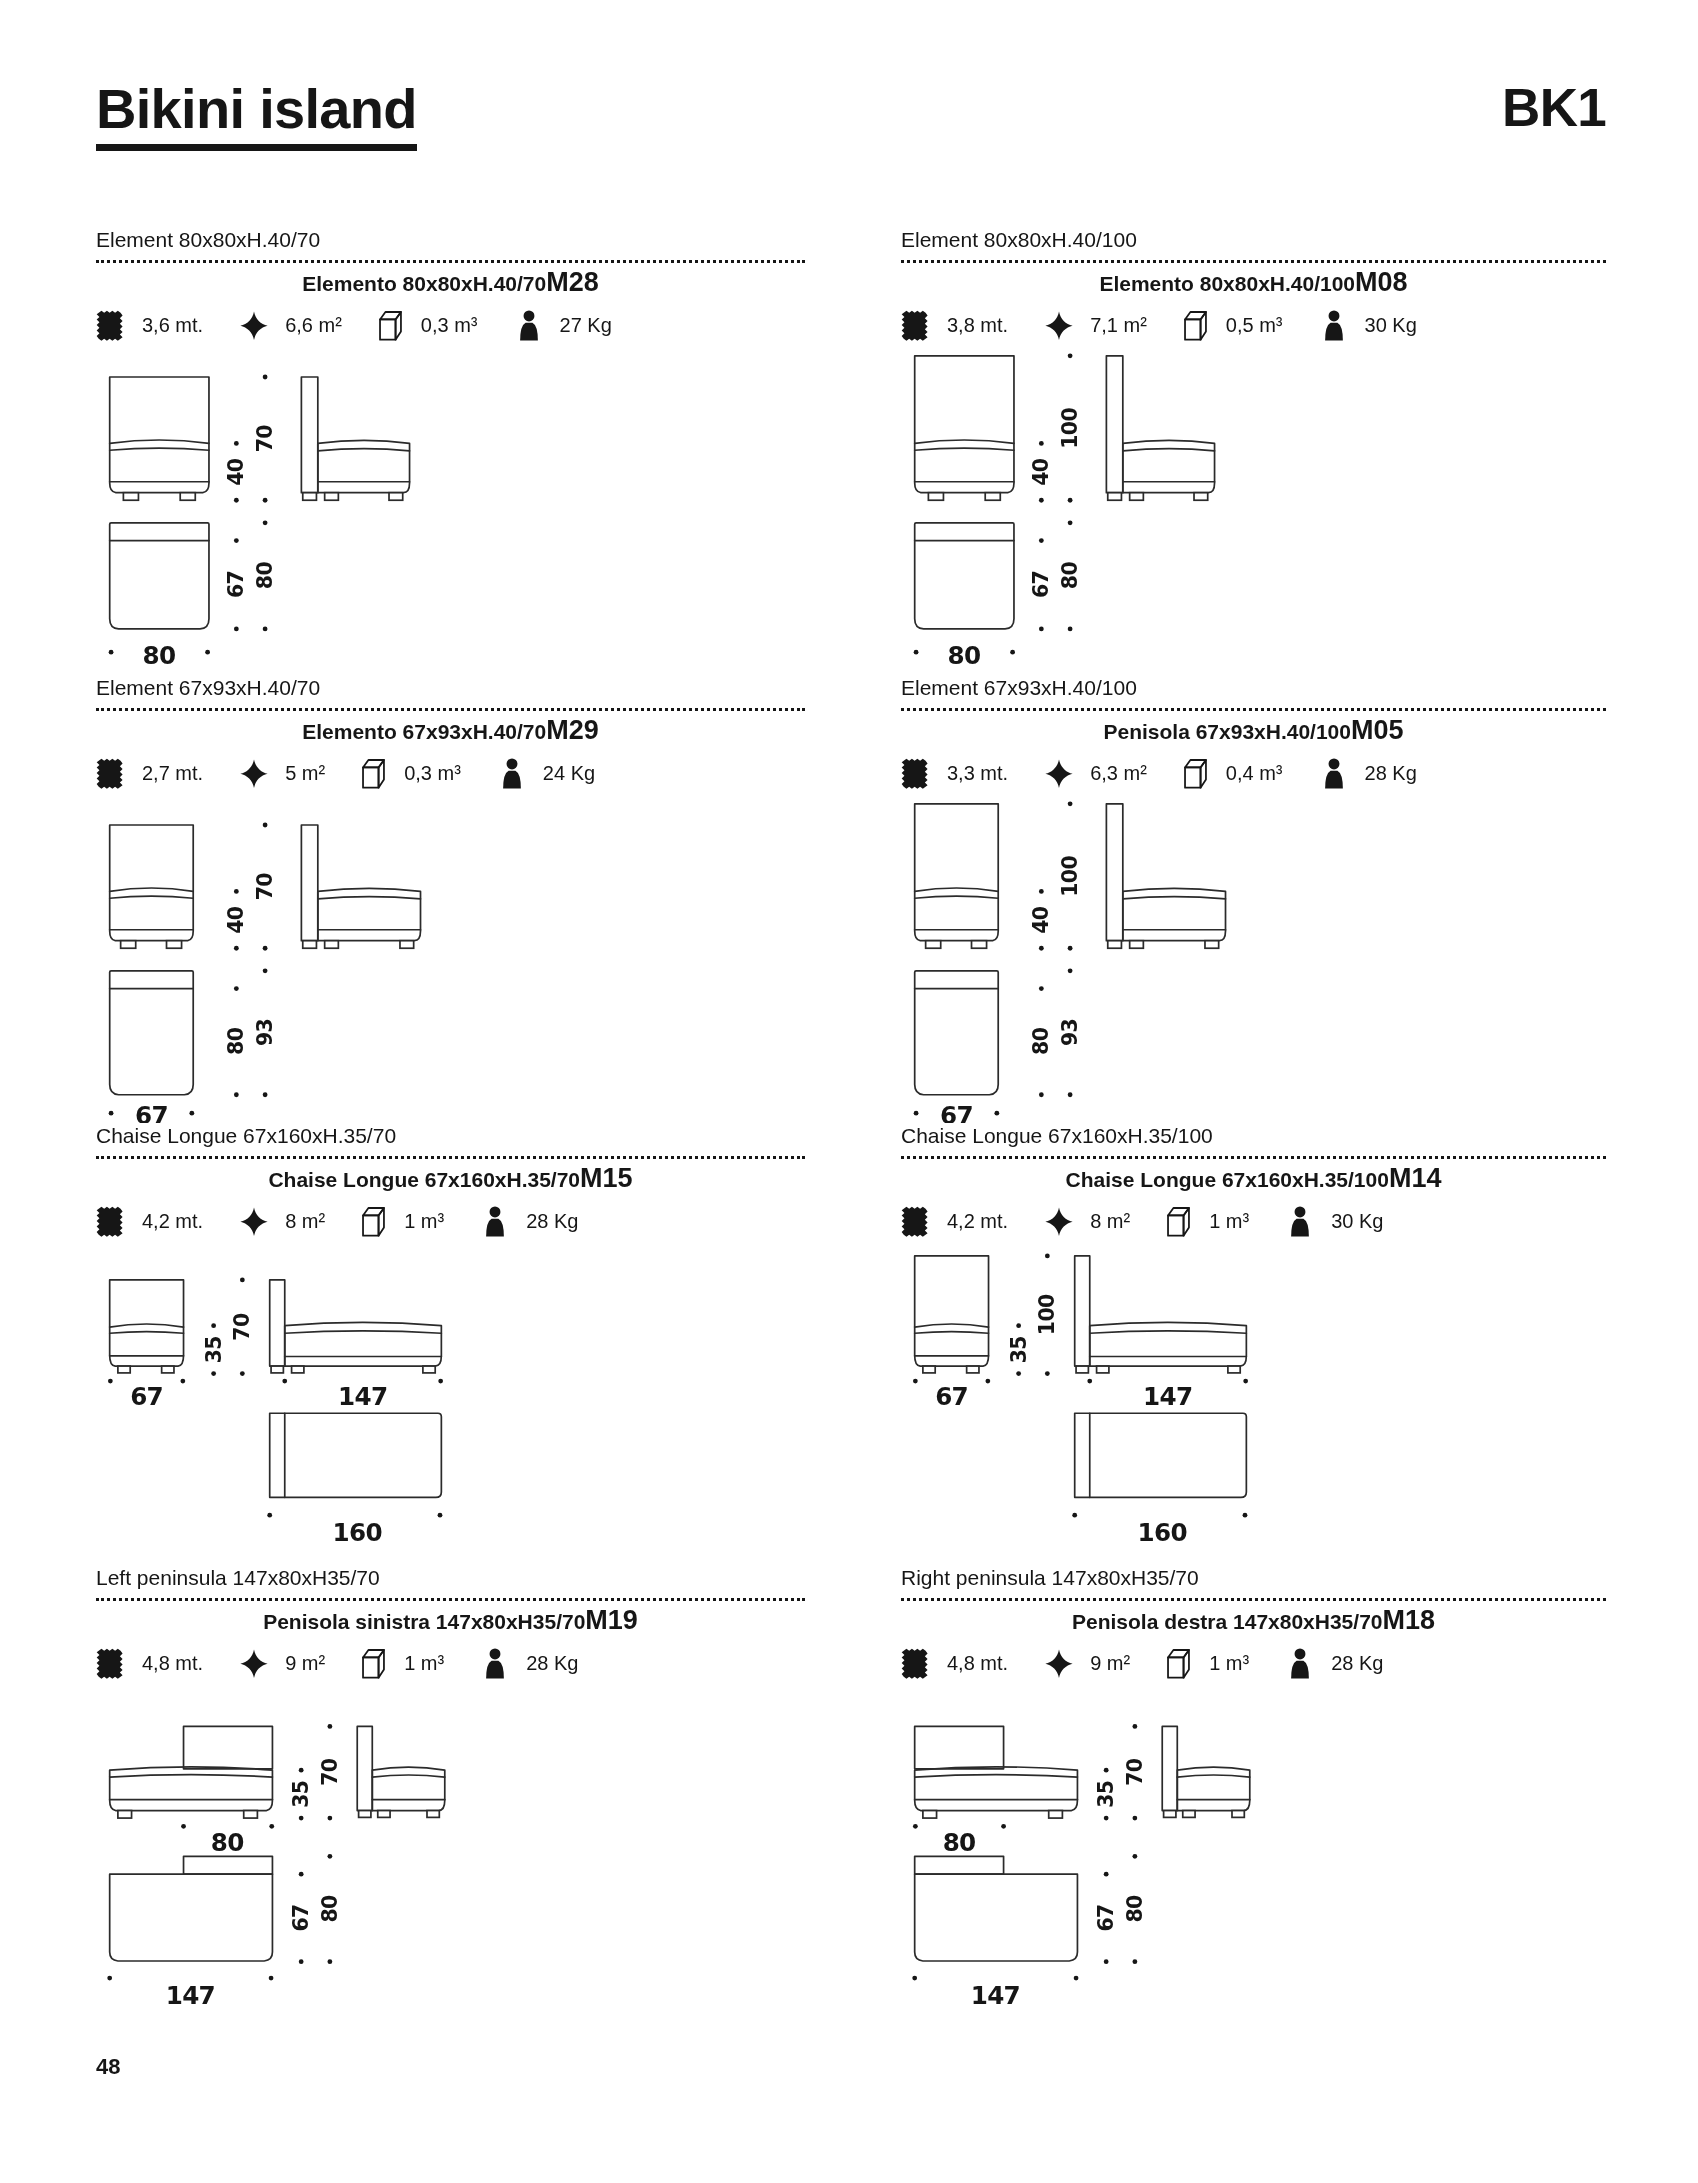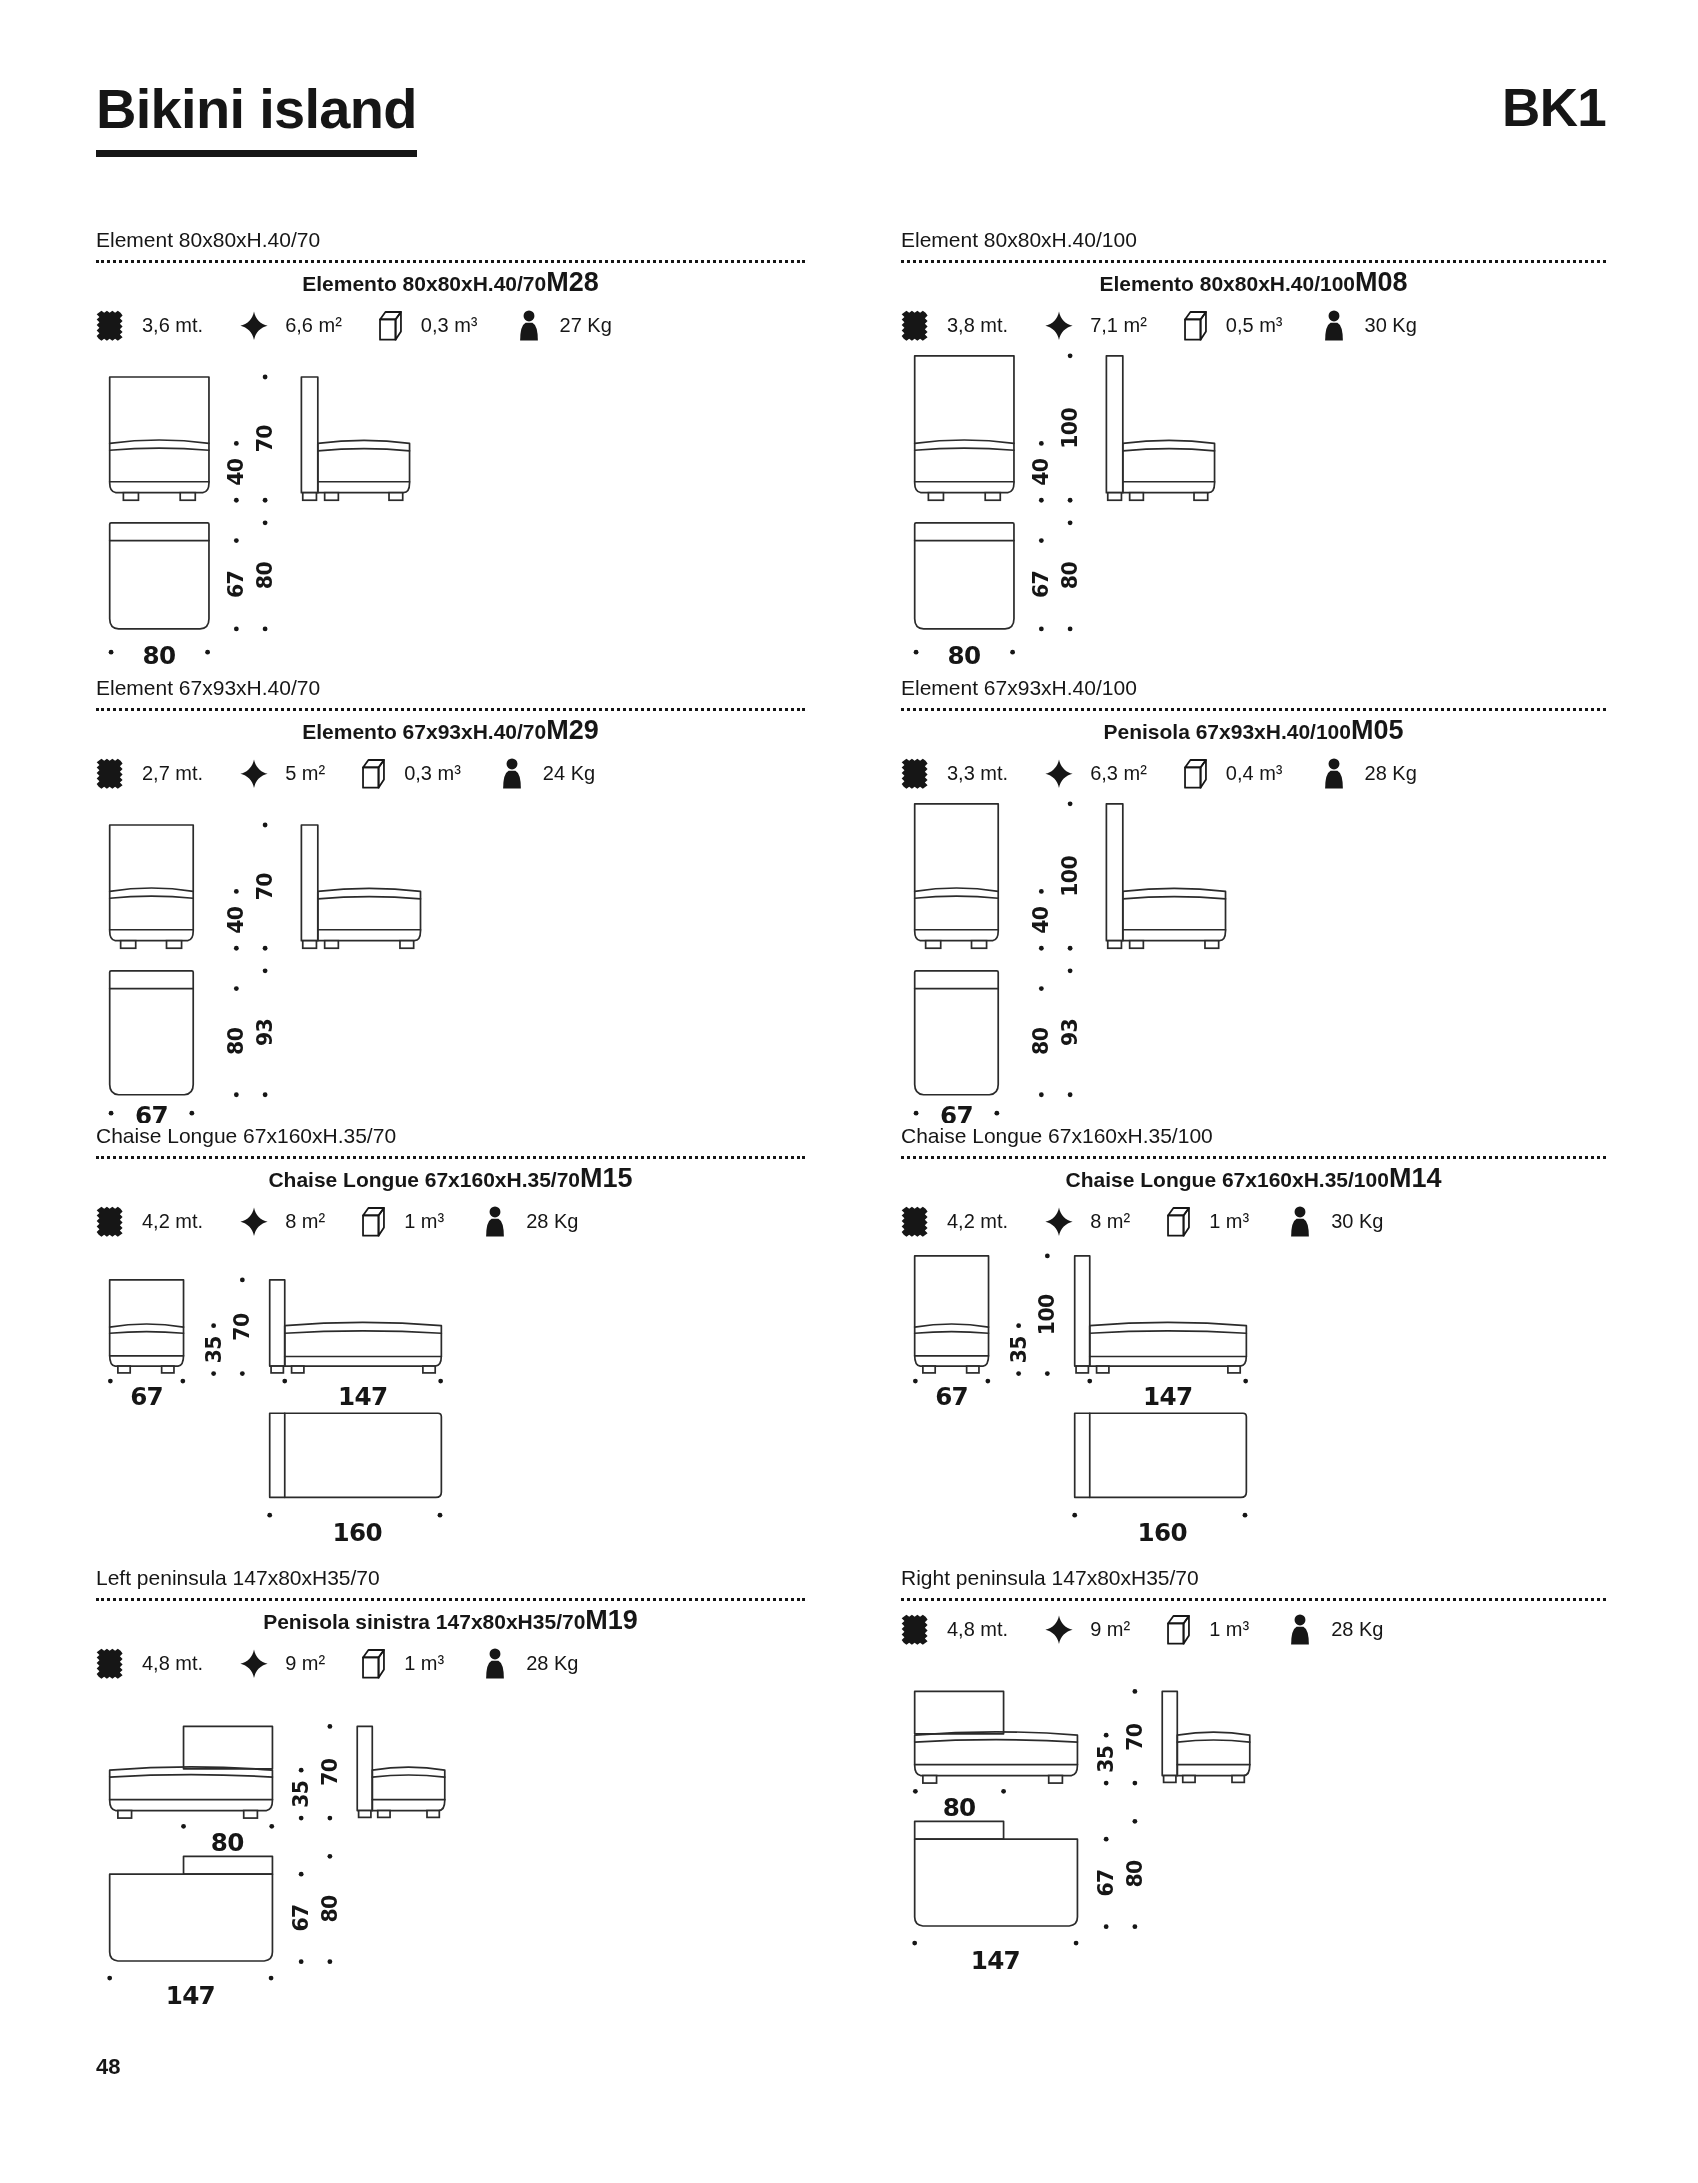--- a/index.html
+++ b/index.html
@@ -7,21 +7,21 @@
   body {
     width:1699px; height:2183px; position:relative;
     font-family:"Liberation Sans", sans-serif; color:#161616;
   }
   .page-header {
     position:absolute; top:81px; left:96px; right:93px;
     display:flex; justify-content:space-between; align-items:flex-start;
   }
   .page-title {
     font-size:56px; font-weight:bold; line-height:1; letter-spacing:-0.7px;
-    padding-bottom:13px; border-bottom:7.5px solid #161616;
+    padding-bottom:7px; border-bottom:7.5px solid #161616;
   }
   .page-code { font-size:53px; font-weight:bold; line-height:1; letter-spacing:-0.7px; }
 
   .grid {
     position:absolute; top:227px; left:96px;
     display:grid; grid-template-columns:709px 705px; column-gap:96px;
     grid-template-rows:448px 448px 442px auto;
   }
   section.product { overflow:visible; }
   .name-en { font-size:21px; font-weight:normal; line-height:26px; margin-bottom:6.8px; letter-spacing:0; }
@@ -655,20 +655,24 @@
         <circle class="dot" cx="342" cy="252" r="3.5"></circle>
           <circle class="dot" cx="342" cy="406" r="3.5"></circle>
         <text class="dim" x="342" y="329" text-anchor="middle" dominant-baseline="central" transform="rotate(-90 342 329)">80</text>
       </svg>
     </div>
   </section>
 
   <section class="product">
     <h2 class="name-en">Right peninsula 147x80xH35/70</h2>
     <div class="dotted-rule"></div>
+    <div class="it-row">
+      <h3 class="name-it">Penisola destra 147x80xH35/70</h3>
+      <span class="m-code">M18</span>
+    </div>
     <ul class="specs">
       <li class="spec">
         <span class="icon">
             <svg width="30" height="31.5" viewBox="0 0 44 46">
               <polygon class="fill" points="4,4 8,1 12,4 16,1 20,4 24,1 28,4 32,1 36,4 39,8 35,12 39,16 35,20 39,24 35,28 39,32 35,36 39,40 36,42 32,45 28,42 24,45 20,42 16,45 12,42 8,45 4,42 1,38 5,34 1,30 5,26 1,22 5,18 1,14 5,10 1,6"></polygon>
             </svg>
           </span>
         <span>4,8 mt.</span>
       </li>
       <li class="spec">

